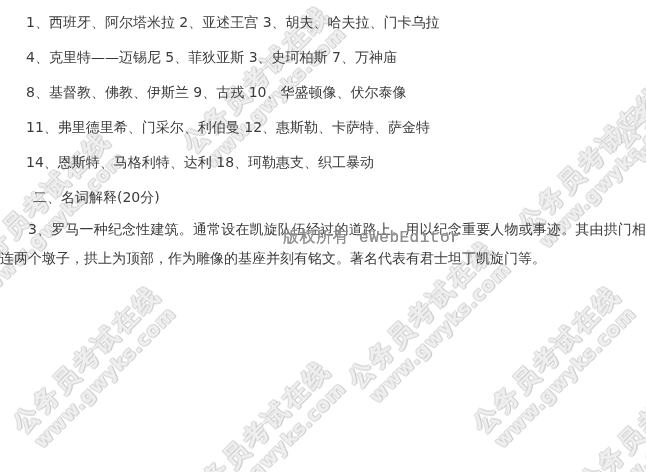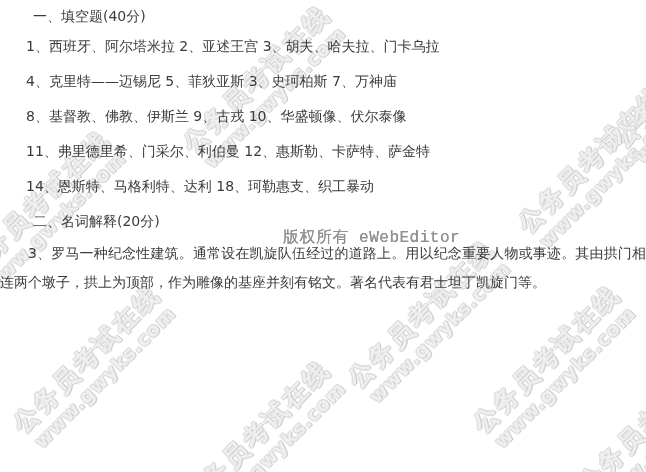--- a/index.html
+++ b/index.html
@@ -79,21 +79,20 @@
     <div class="wm-stamp" style="left:520px;top:402px;">
       <div class="wm-cn">公务员考试在线</div>
       <div class="wm-en">www.gwyks.com</div>
     </div>
   </div>
 
   <div class="wm-editor">版权所有 eWebEditor</div>
 
   <div class="content">
 
-    <div class="heading">一、填空题(40分)</div>
 
     <div class="answer-line first">1、西班牙、阿尔塔米拉 2、亚述王宫 3、胡夫、哈夫拉、门卡乌拉</div>
     <div class="answer-line">4、克里特——迈锡尼 5、菲狄亚斯 3、史珂柏斯 7、万神庙</div>
     <div class="answer-line">8、基督教、佛教、伊斯兰 9、古戎 10、华盛顿像、伏尔泰像</div>
     <div class="answer-line">11、弗里德里希、门采尔、利伯曼 12、惠斯勒、卡萨特、萨金特</div>
     <div class="answer-line">14、恩斯特、马格利特、达利 18、珂勒惠支、织工暴动</div>
 
     <div class="heading second">二、名词解释(20分)</div>
 
     <div class="para">3、罗马一种纪念性建筑。通常设在凯旋队伍经过的道路上。用以纪念重要人物或事迹。其由拱门相连两个墩子，拱上为顶部，作为雕像的基座并刻有铭文。著名代表有君士坦丁凯旋门等。</div>

